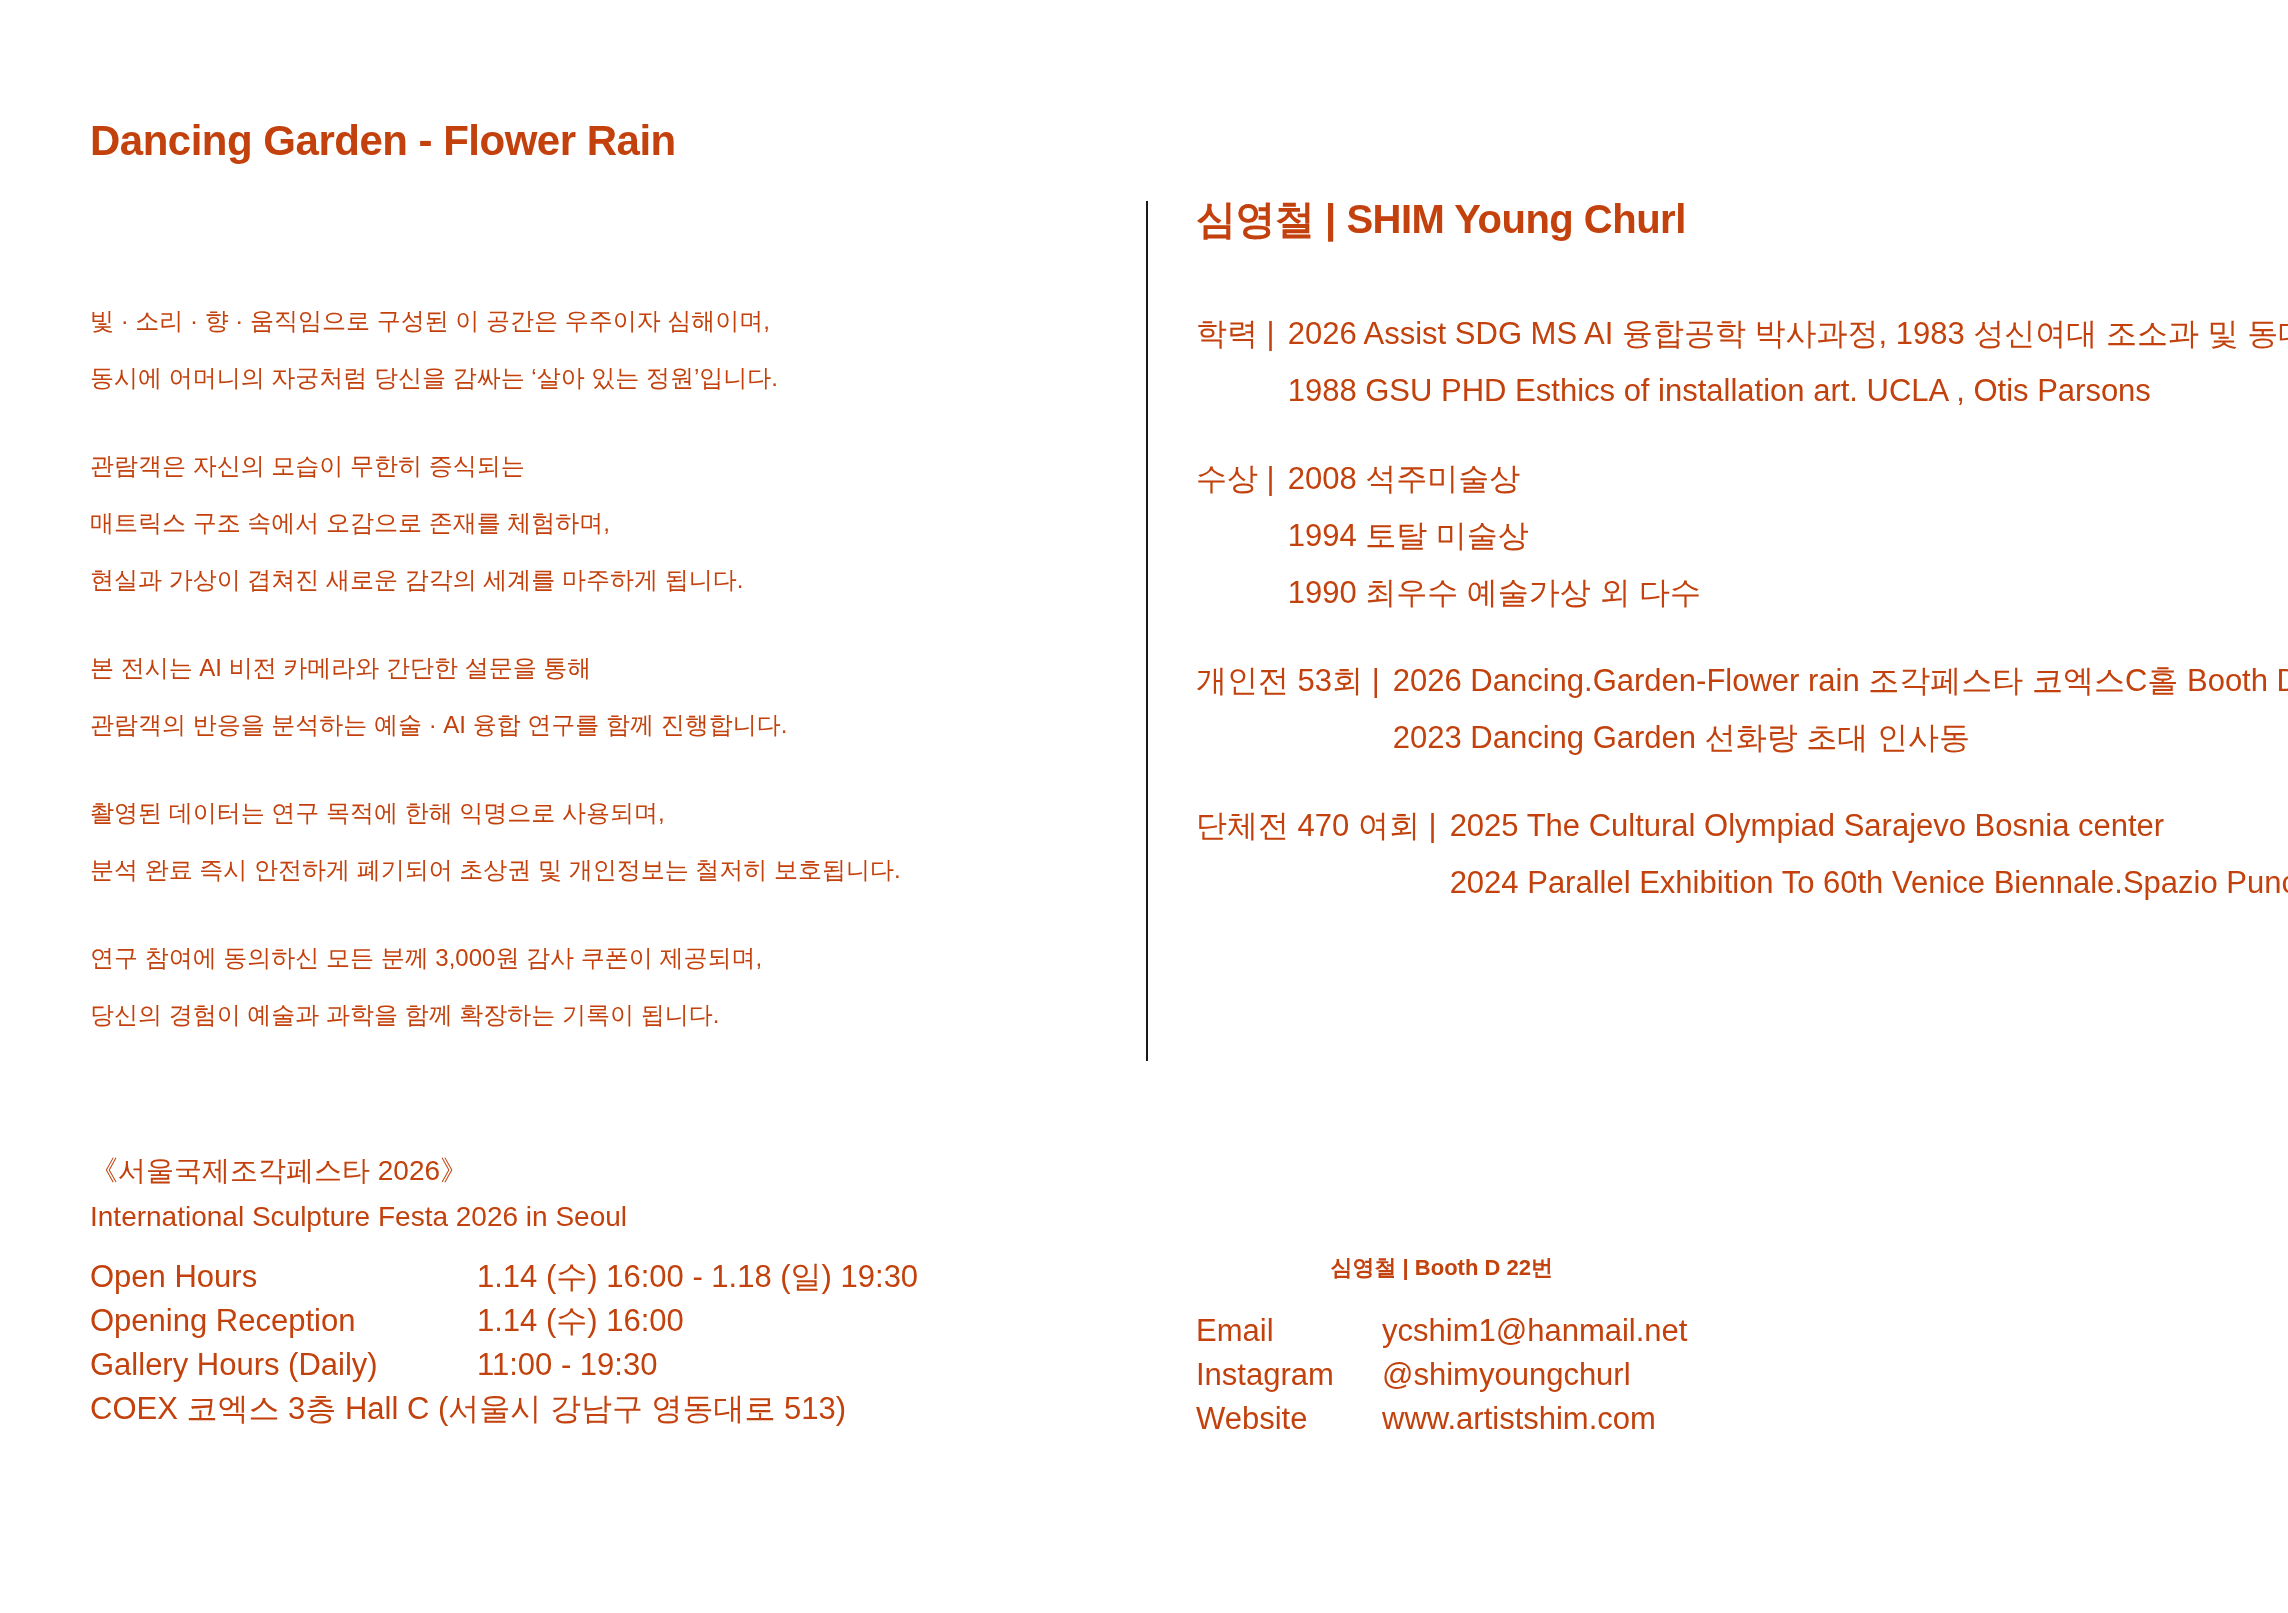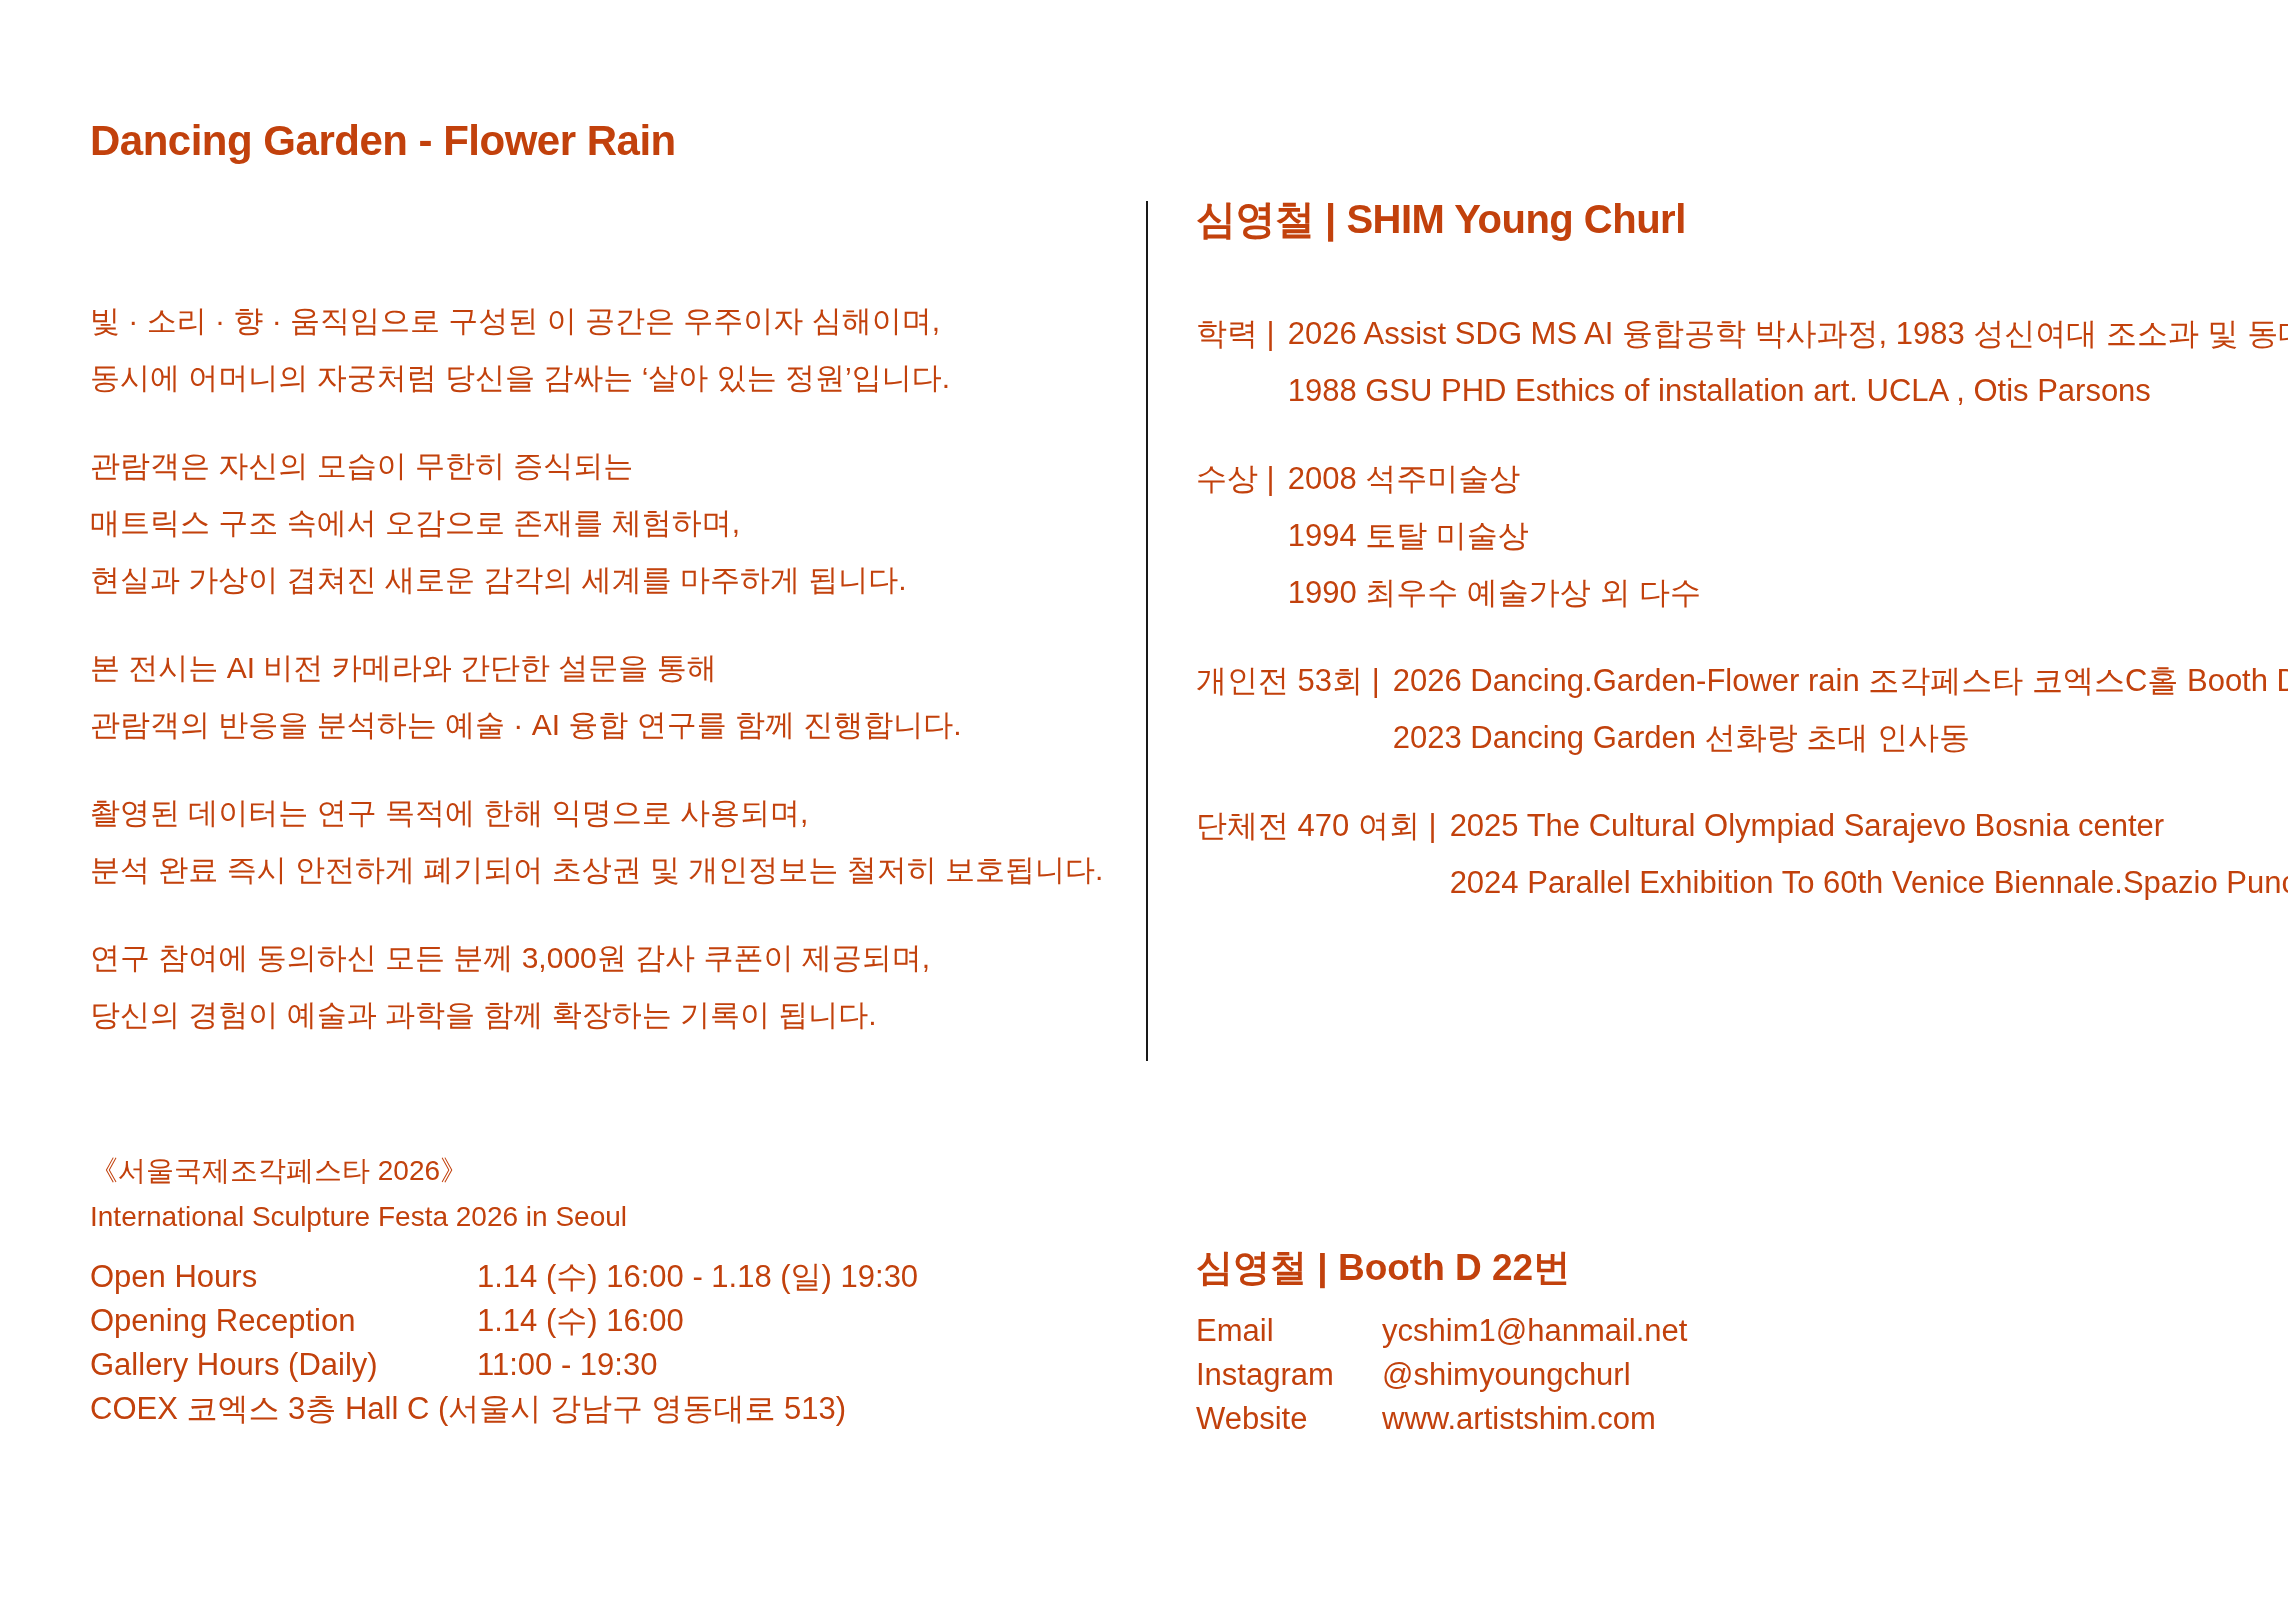--- a/index.html
+++ b/index.html
@@ -15,21 +15,21 @@
   .line { display: block; white-space: nowrap; }
 
   
   .title {
     position: absolute; left: 90px; top: 118px;
     font-size: 42px; font-weight: 700; line-height: 46px;
     letter-spacing: -0.5px; white-space: nowrap; margin: 0;
   }
   .paragraphs {
     position: absolute; left: 90px; top: 292px;
-    width: 1057px; font-size: 30px; line-height: 57px; font-weight: 400;
+    width: 1057px; font-size: 24px; line-height: 57px; font-weight: 400;
   }
   .para { margin: 0 0 31px 0; }
 
   
   .divider {
     position: absolute; left: 1146px; top: 201px;
     width: 1.8px; height: 860px; background: #191919;
   }
 
   
@@ -58,22 +58,23 @@
   .sched-label { width: 387px; flex: 0 0 387px; white-space: nowrap; }
   .sched-value { white-space: nowrap; }
   .venue { white-space: nowrap; }
 
   
   .contact {
     position: absolute; left: 1196px; top: 1246px;
     font-size: 31px; line-height: 44px; font-weight: 400;
   }
   .contact-header {
-    font-size: 37px; font-weight: 700; line-height: 44px; margin: 0 0 18.5px 0;
+    font-size: 22px; font-weight: 700; line-height: 44px; margin: 0 0 18.5px 0;
     white-space: nowrap;
+    text-align: center;
   }
   .contact-row { display: flex; }
   .contact-label { width: 186px; flex: 0 0 186px; white-space: nowrap; }
   .contact-value { white-space: nowrap; }
 </style>
 </head>
 <body>
 
 <div class="page">
 

